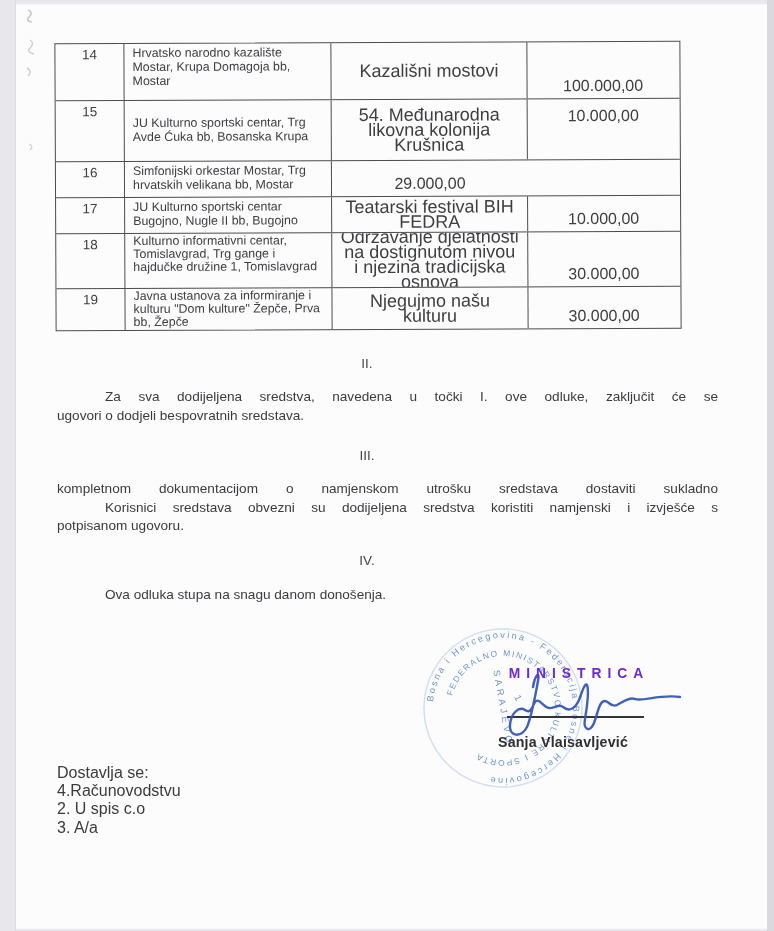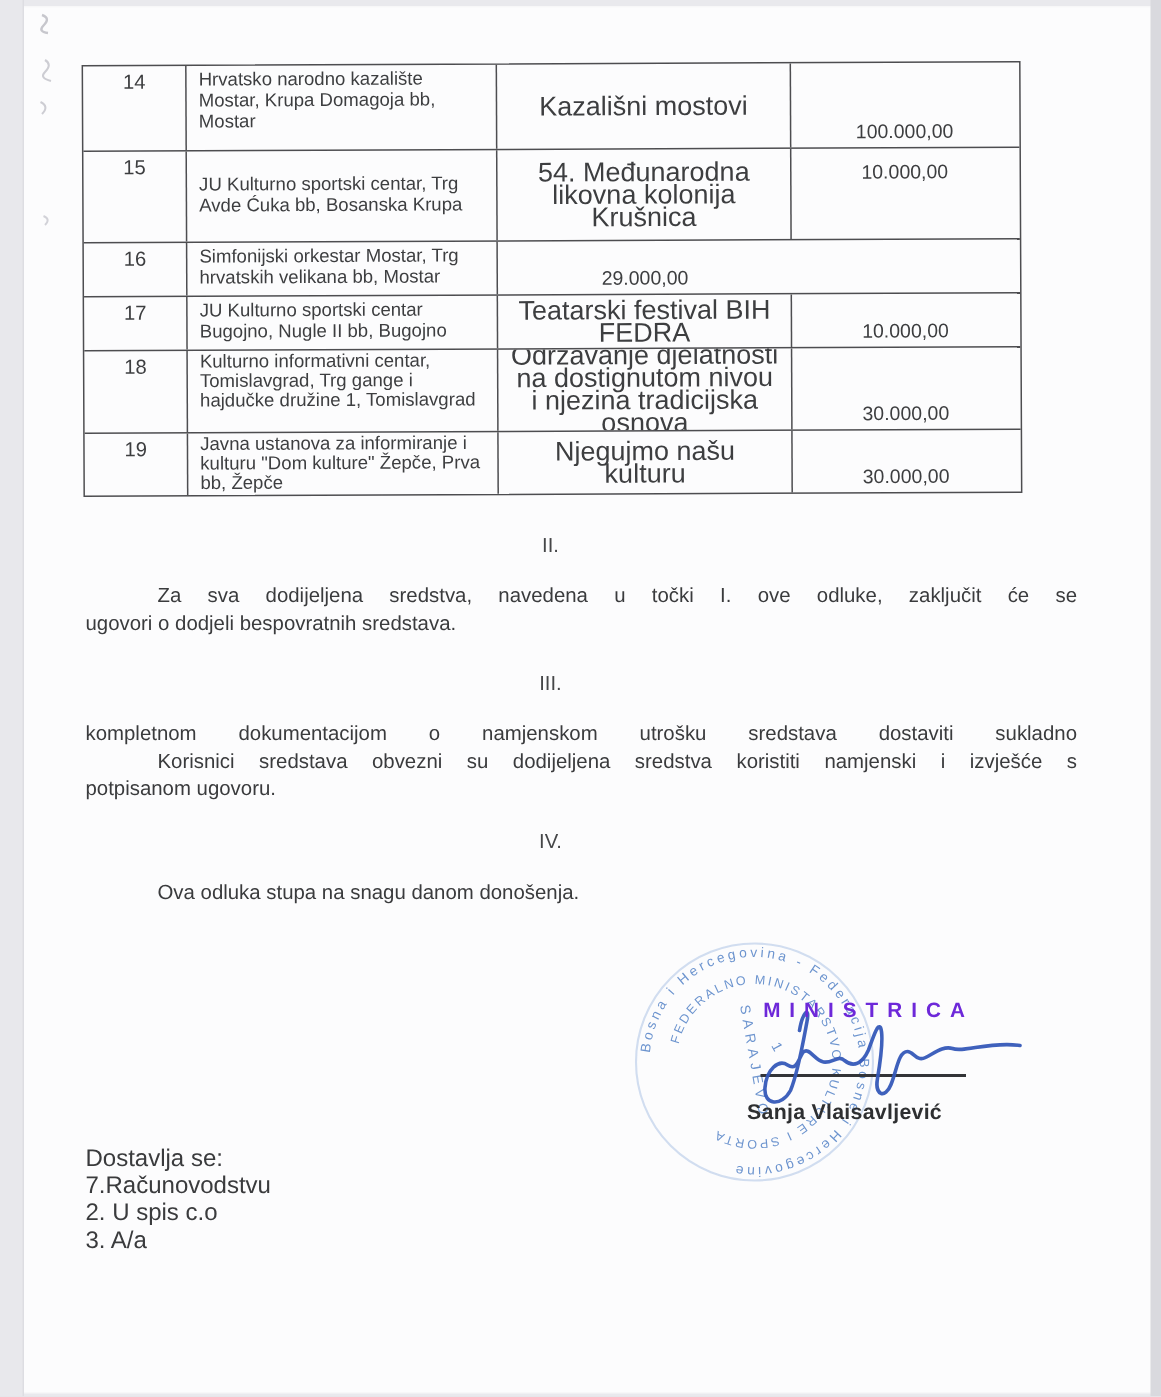--- a/index.html
+++ b/index.html
@@ -16,21 +16,21 @@
   .t-row{display:grid;grid-template-columns:69px 207px 196px 151px;border-bottom:1px solid #4d4d50;}
   .t-row:last-child{border-bottom:none;}
   .t-cell{border-right:1px solid #4d4d50;overflow:hidden;}
   .t-cell:last-child{border-right:none;}
   .c-num{text-align:center;font-size:13.5px;padding-top:3px;}
   .c-inst{font-size:12.4px;line-height:14px;padding:2px 8px;}
   .c-inst.low{padding-top:15px;}
   .c-inst.tight{line-height:13.2px;padding-top:1px;}
   .c-proj{display:flex;align-items:center;justify-content:center;text-align:center;
           font-size:18px;line-height:15px;padding:0 8px;}
-  .c-amt{display:flex;justify-content:center;align-items:flex-end;font-size:13px;padding-bottom:3px;}
+  .c-amt{display:flex;justify-content:center;align-items:flex-end;font-size:16px;padding-bottom:3px;}
   .c-amt.top{align-items:flex-start;padding-top:8px;}
 
   .r14{height:56px;} .r15{height:60px;} .r16{height:35px;}
   .r17{height:35px;} .r18{height:54px;} .r19{height:41px;}
 
   
   .sec-head{position:absolute;left:57px;width:620px;text-align:center;font-size:13.5px;color:#454648;}
   .sec-text{position:absolute;left:57px;width:661px;font-size:13.6px;line-height:18.5px;color:#3a3b3d;}
   .pline{white-space:nowrap;}
   .pline.just{white-space:normal;text-align:justify;text-align-last:justify;}
@@ -148,17 +148,17 @@
     <path d="M38,42 C40,30 45,25 43,36 C40,52 37,70 32,82 C26,93 14,92 15,80
              C16,68 24,61 30,65 C36,69 37,62 40,57 C44,52 48,62 54,63
              C60,64 64,58 68,62 C74,67 80,64 84,55 C87,47 90,37 92,40
              C94,45 92,62 90,74 C88,85 95,88 99,78 C103,68 104,56 110,56
              C114,56 116,63 122,60 C128,57 134,52 140,54 C147,57 165,49 185,52" fill="none" stroke="#3558b8" stroke-width="2.4" stroke-linecap="round" opacity="0.95"></path>
   </svg>
   <div class="sig-name">Sanja Vlaisavljević</div>
 
   <div class="distribution">
     <div>Dostavlja se:</div>
-    <div>7.Računovodstvu</div>
+    <div>4.Računovodstvu</div>
     <div>2. U spis c.o</div>
     <div>3. A/a</div>
   </div>
 </div>
 
 </body></html>

